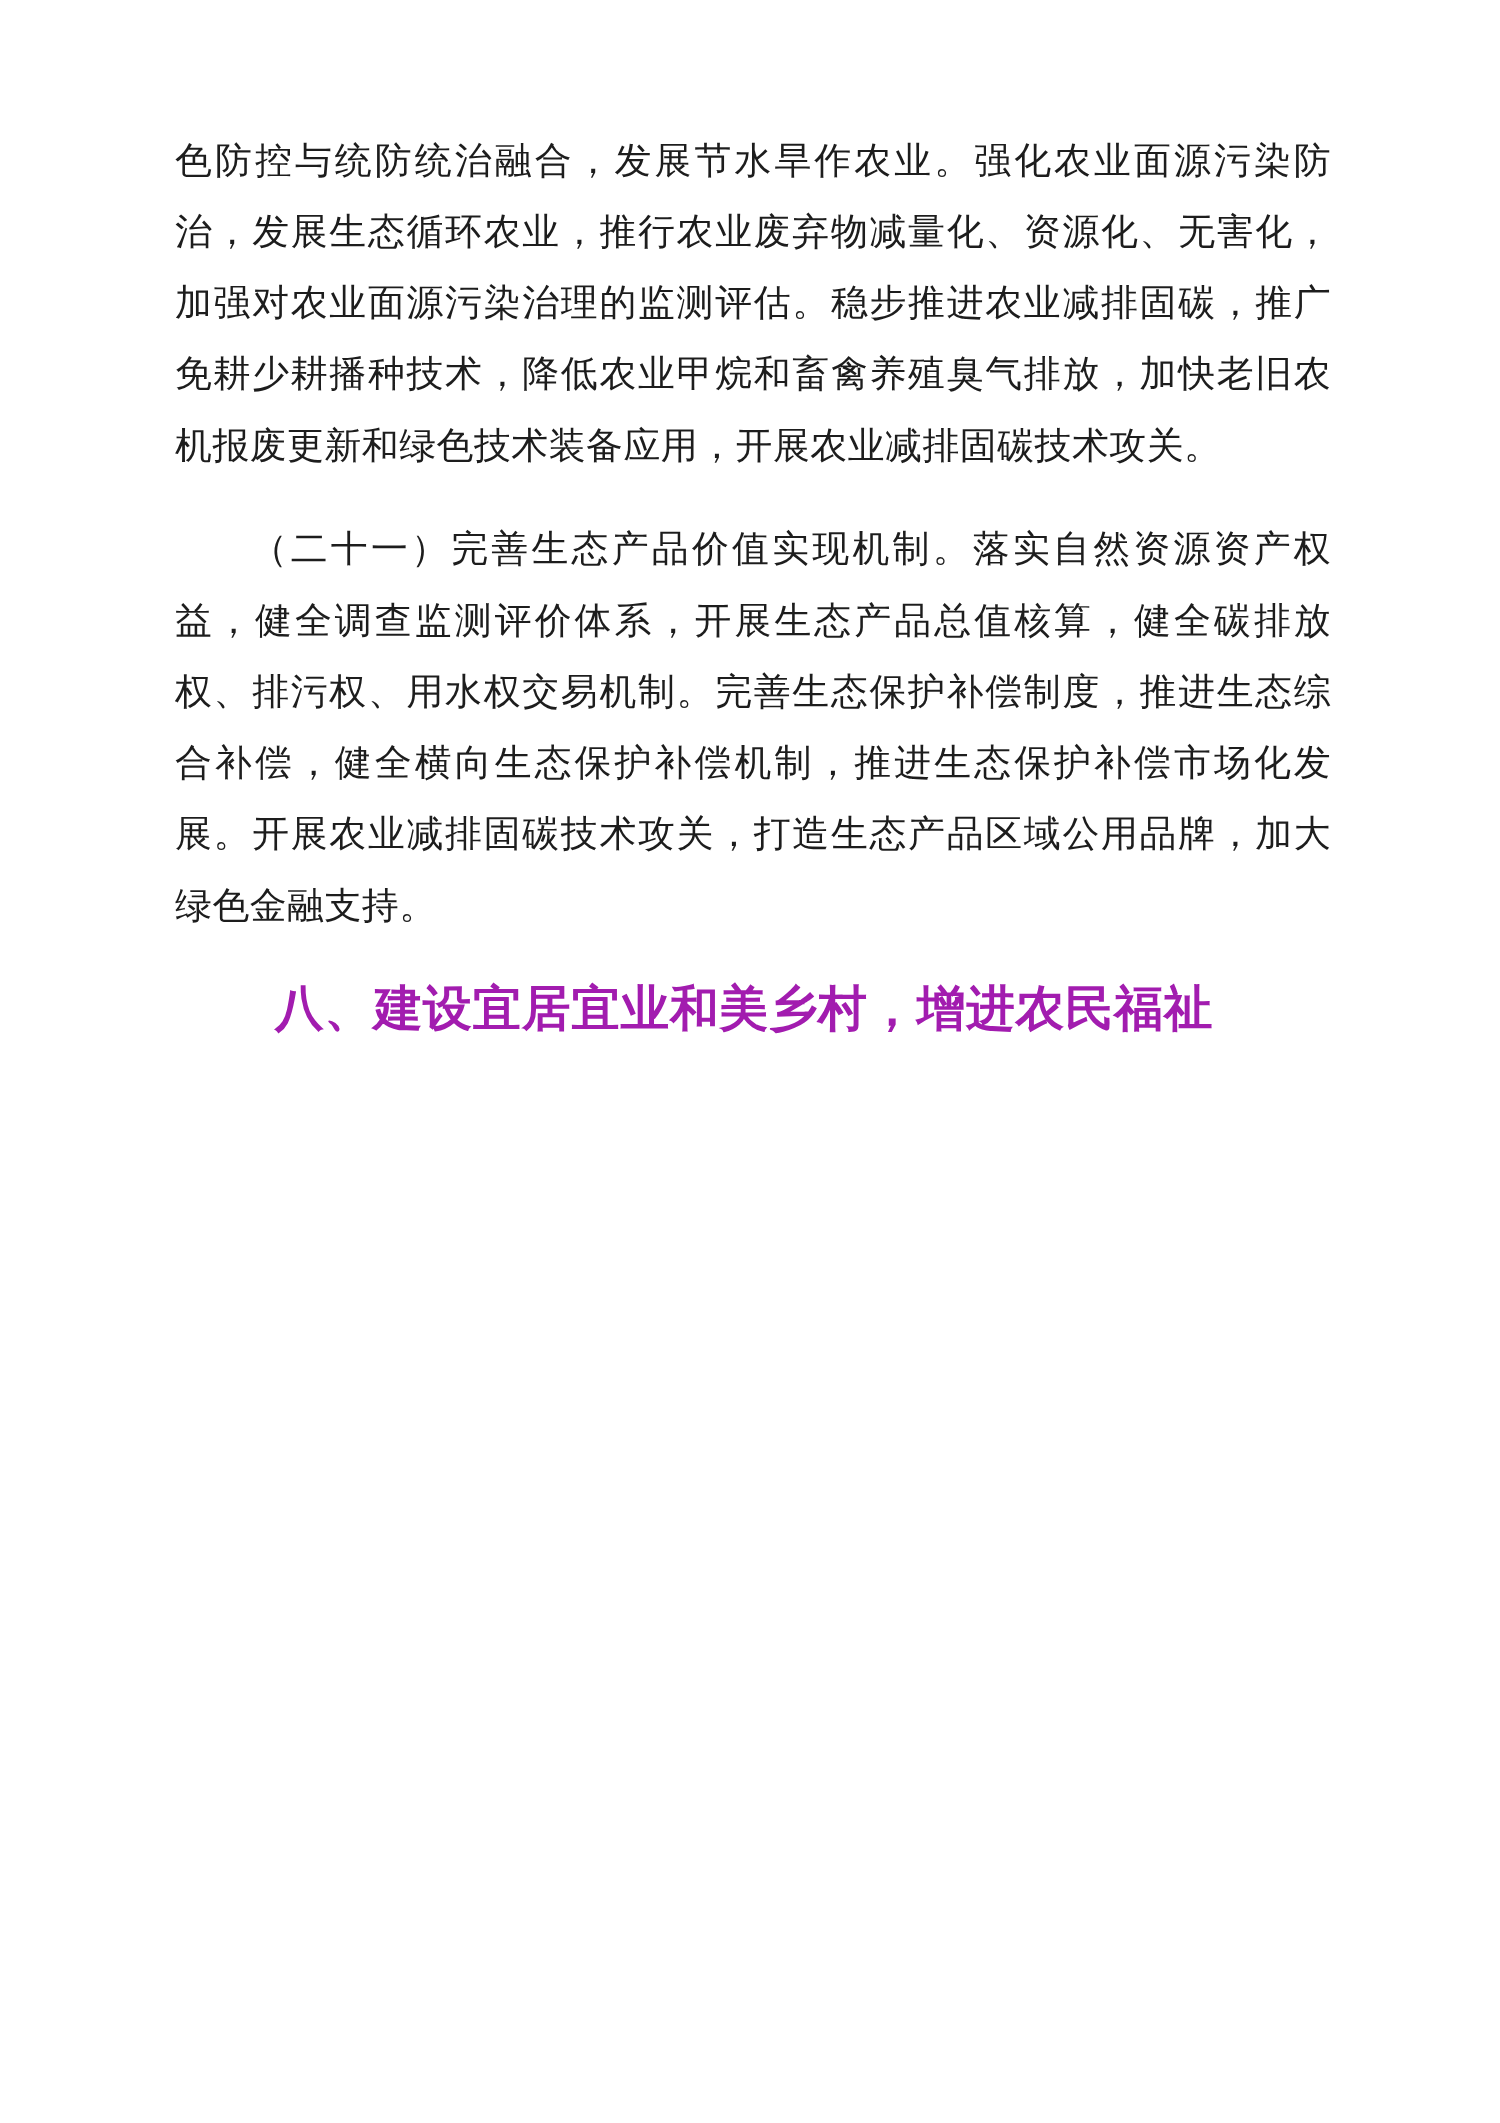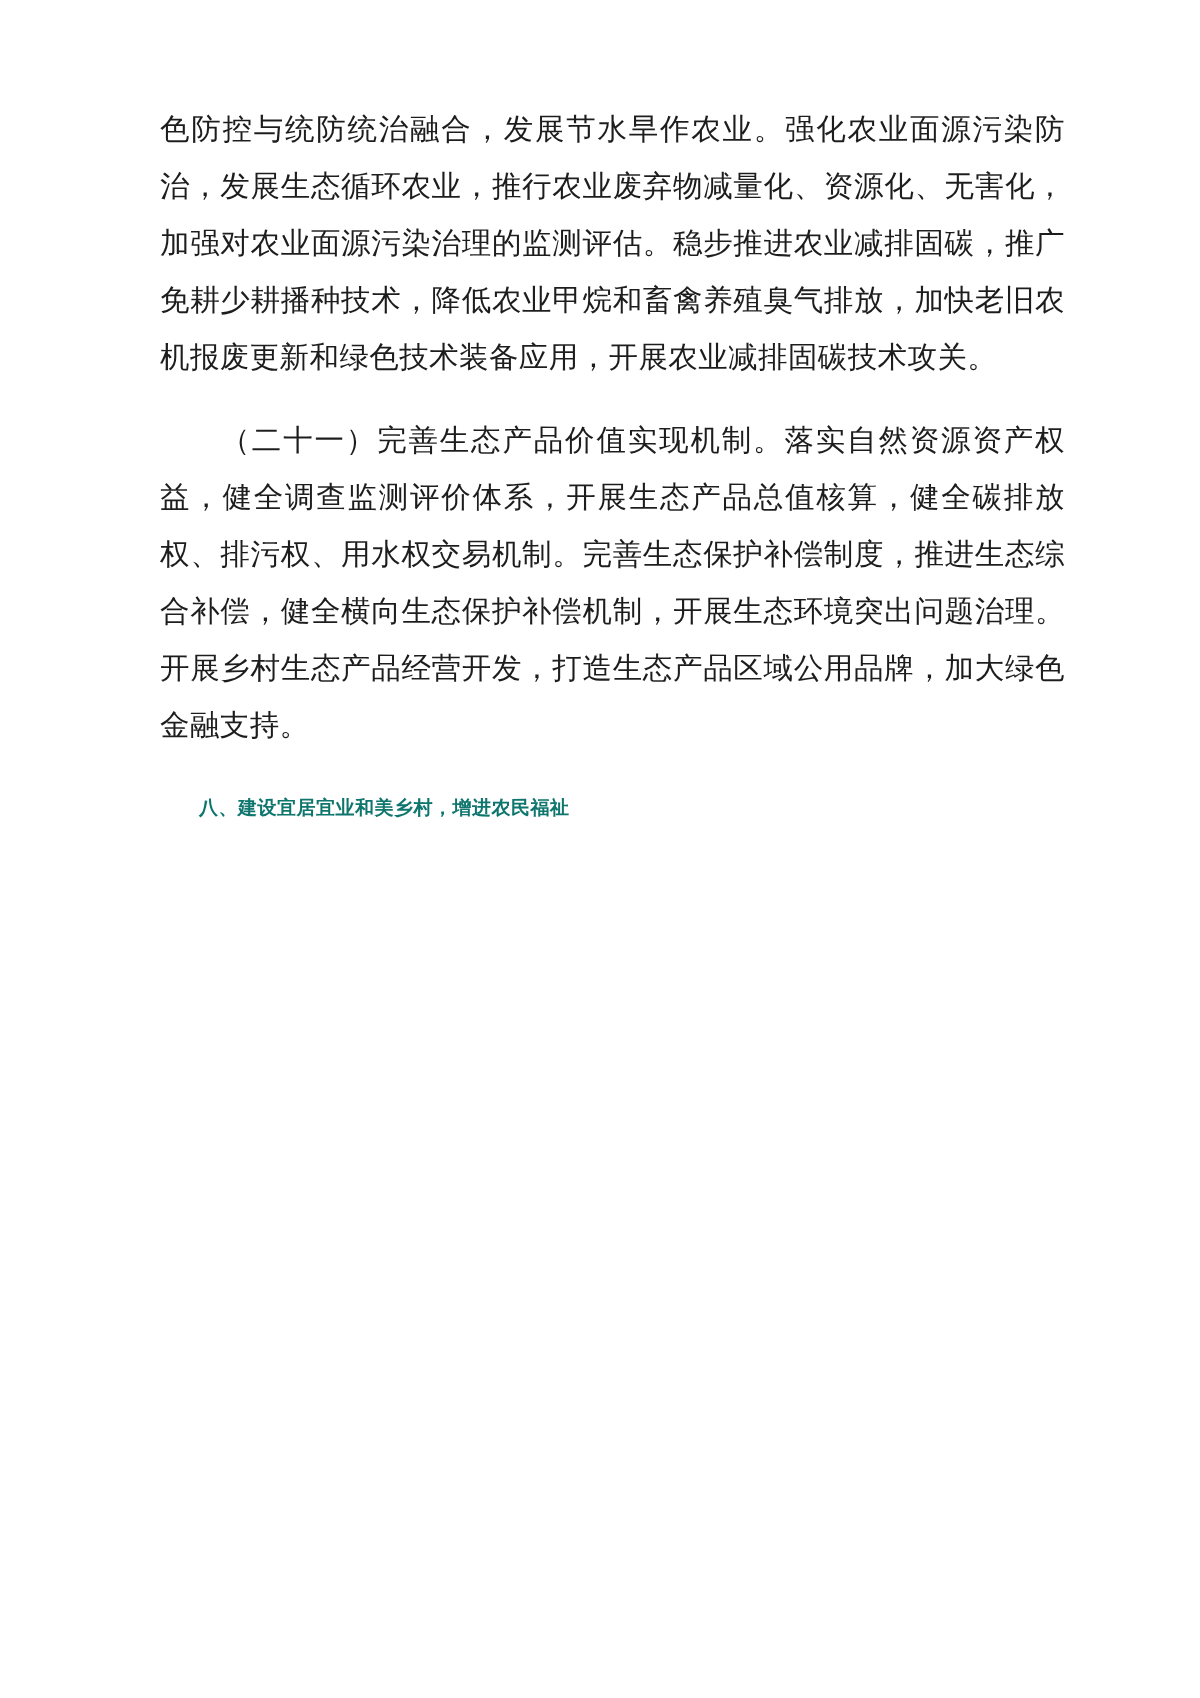--- a/index.html
+++ b/index.html
@@ -11,60 +11,59 @@
     width: 1200px;
     height: 1698px;
     background: #ffffff;
     position: relative;
     box-sizing: border-box;
     padding: 100px 135px 60px 140px;
     font-family: "Liberation Sans", "DejaVu Sans", sans-serif;
   }
   .doc-body {
     color: #1a1a1a;
-    margin-left: 20px;
   }
   p.para {
     margin: 0 0 6px 0;
     font-size: 29.5px;
     line-height: 57px;
     text-align: justify;
     text-justify: inter-ideograph;
     letter-spacing: 0.4px;
     color: #1d1d1d;
   }
   p.indent {
     text-indent: 2.05em;
   }
   p.cont {
     text-indent: 0;
   }
   h2.section-heading {
     margin: 26px 0 10px 0;
-    font-size: 19px;
+    font-size: 39px;
     line-height: 57px;
     font-weight: bold;
     text-indent: 2.05em;
     letter-spacing: 0.5px;
-    color: #0f766e;
+    color: #a21caf;
   }
   .spacer-sm { height: 10px; }
 </style>
 </head>
 <body>
 
 <div class="page">
   <div class="doc-body">
 
     <p class="para cont">色防控与统防统治融合，发展节水旱作农业。强化农业面源污染防治，发展生态循环农业，推行农业废弃物减量化、资源化、无害化，加强对农业面源污染治理的监测评估。稳步推进农业减排固碳，推广免耕少耕播种技术，降低农业甲烷和畜禽养殖臭气排放，加快老旧农机报废更新和绿色技术装备应用，开展农业减排固碳技术攻关。</p>
 
     <div class="spacer-sm"></div>
 
 
     <div class="spacer-sm"></div>
 
-    <p class="para indent">（二十一）完善生态产品价值实现机制。落实自然资源资产权益，健全调查监测评价体系，开展生态产品总值核算，健全碳排放权、排污权、用水权交易机制。完善生态保护补偿制度，推进生态综合补偿，健全横向生态保护补偿机制，开展生态环境突出问题治理。开展乡村生态产品经营开发，打造生态产品区域公用品牌，加大绿色金融支持。</p>
+    <p class="para indent">（二十一）完善生态产品价值实现机制。落实自然资源资产权益，健全调查监测评价体系，开展生态产品总值核算，健全碳排放权、排污权、用水权交易机制。完善生态保护补偿制度，推进生态综合补偿，健全横向生态保护补偿机制，推进生态保护补偿市场化发展。开展农业减排固碳技术攻关，打造生态产品区域公用品牌，加大绿色金融支持。</p>
 
     <h2 class="section-heading">八、建设宜居宜业和美乡村，增进农民福祉</h2>
 
 
   </div>
 </div>
 
 </body></html>

